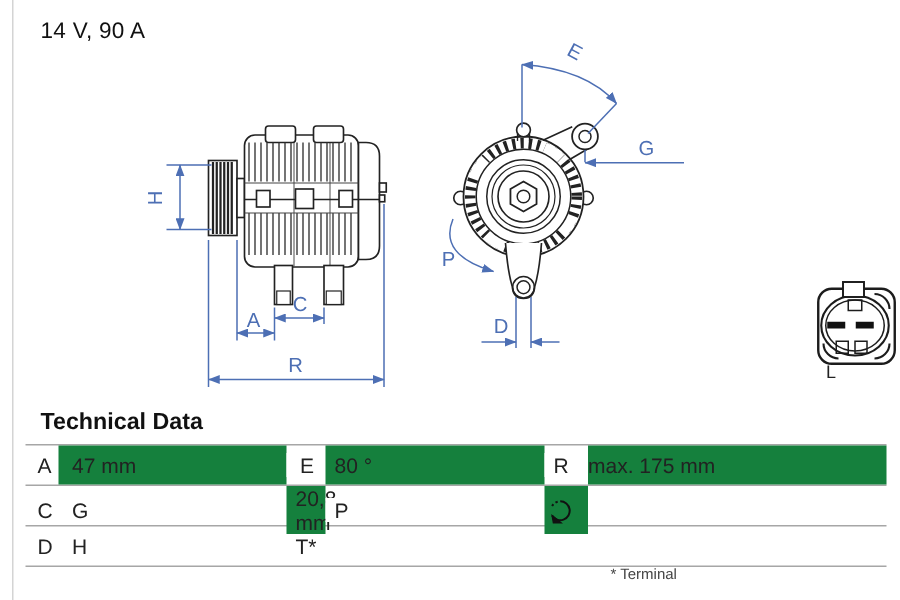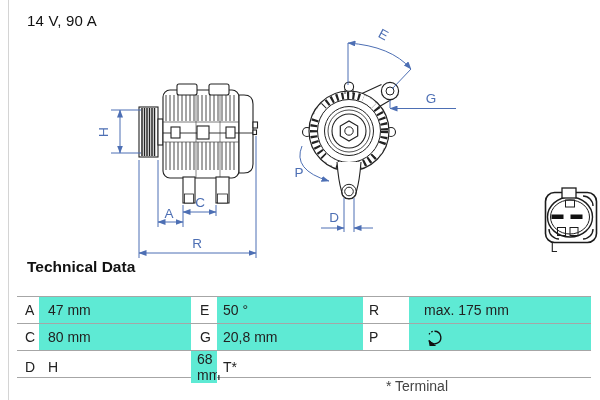--- a/index.html
+++ b/index.html
@@ -1,30 +1,30 @@
 <!DOCTYPE html>
 <html><head>
 <meta charset="utf-8">
 <style>
   html,body{margin:0;padding:0;background:#fff;}
   #stage{position:relative;width:600px;height:400px;background:#ffffff;overflow:hidden;
          font-family:"Liberation Sans",sans-serif;color:#1a1a1a;}
   .left-rule{position:absolute;left:8px;top:0;width:1px;height:400px;background:#d4d4d4;}
   .title{position:absolute;left:27px;top:12px;font-size:15px;color:#111;letter-spacing:.2px;}
   .drawing-svg{position:absolute;left:0;top:0;}
-  .tech-heading{position:absolute;left:27px;top:258px;font-size:15.5px;font-weight:bold;color:#111;}
+  .tech-heading{position:absolute;left:27px;top:273px;font-size:15.5px;font-weight:bold;color:#111;}
   .spec-table{position:absolute;left:17px;top:296px;width:574px;font-size:14px;}
   .spec-row{display:grid;grid-template-columns:22px 152px 26px 146px 29px 199px;
             align-items:center;height:26px;border-top:1px solid #a6a6a6;}
   .spec-row:last-child{border-bottom:1px solid #a6a6a6;}
   .k{background:#fff;padding-left:8px;color:#222;}
   .k2{padding-left:9px;} .k3{padding-left:6px;}
-  .v{background:#5eead4;height:100%;display:flex;align-items:center;color:#222;}
-  .v1{padding-left:9px;} .v2{padding-left:6px;} .v3{padding-left:15px;margin-left:17px;}
-  .footnote{position:absolute;left:386px;top:378px;font-size:14px;color:#444;}
+  .v{background:#15803d;height:100%;display:flex;align-items:center;color:#222;}
+  .v1{padding-left:9px;} .v2{padding-left:6px;} .v3{padding-left:0;}
+  .footnote{position:absolute;left:407px;top:378px;font-size:10px;color:#444;}
   .dim-text{font-size:13.5px;fill:#4d6fb4;}
   .conn-label{font-size:12px;fill:#222;}
 </style>
 </head>
 <body>
 
 <div id="stage">
   <div class="left-rule"></div>
 
   <div class="title">14 V, 90 A</div>
@@ -140,39 +140,37 @@
     <text class="conn-label" x="554" y="252" text-anchor="middle">L</text>
   </svg>
 
   <div class="tech-heading">Technical Data</div>
 
   <div class="spec-table">
     <div class="spec-row">
       <div class="k">A</div>
       <div class="v v1">47 mm</div>
       <div class="k k2">E</div>
-      <div class="v v2">50 °</div>
+      <div class="v v2">80 °</div>
       <div class="k k3">R</div>
       <div class="v v3">max. 175 mm</div>
     </div>
     <div class="spec-row">
       <div class="k">C</div>
-      <div class="v v1">80 mm</div>
       <div class="k k2">G</div>
       <div class="v v2">20,8 mm</div>
       <div class="k k3">P</div>
       <div class="v v3">
         <svg width="17" height="17" viewBox="0 0 20 20" style="margin-left:2px;">
           <path d="M10,2.6 A7.4,7.4 0 1 1 3.6,13.7" stroke="#111" stroke-width="1.6" fill="none" marker-end="url(#ahb)"></path>
           <path d="M3.6,6.3 A7.4,7.4 0 0 1 10,2.6" stroke="#111" stroke-width="1.6" fill="none" stroke-dasharray="1.8 2"></path>
         </svg>
       </div>
     </div>
     <div class="spec-row">
       <div class="k">D</div>
       <div class="k k2">H</div>
-      <div class="v v2">68 mm</div>
       <div class="k k3">T*</div>
     </div>
   </div>
 
   <div class="footnote">* Terminal</div>
 </div>
 
 </body></html>

